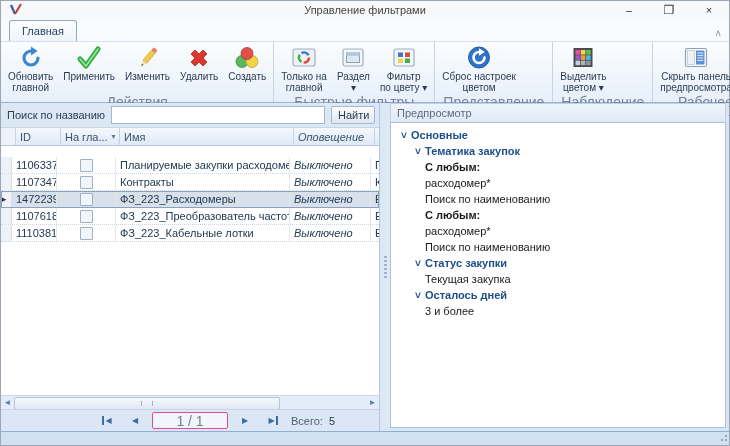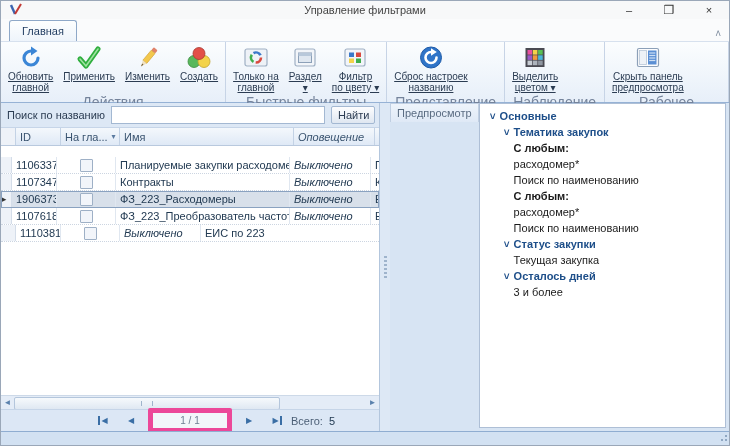--- a/index.html
+++ b/index.html
@@ -24,21 +24,21 @@
   .ribbon-collapse{position:absolute;right:8px;bottom:2px;font-size:10px;color:#7c8a9c;}
 
   
   .ribbon{height:60px;background:linear-gradient(#fbfdfe,#e7eff9);border-top:1px solid #d7e1ee;
           border-bottom:1px solid #96b2d5;display:flex;flex:0 0 auto;}
   .rgroup{display:flex;flex-direction:column;border-right:1px solid #c7d4e6;padding:1px 2px 0 2px;}
   .rgroup-buttons{flex:1;display:flex;align-items:stretch;}
   .rgroup-label{font-size:14px;color:#74839b;text-align:center;padding:1px 6px 2px 6px;}
   .rbtn{display:flex;flex-direction:column;align-items:center;padding:2px 5px 0 5px;border-radius:2px;cursor:default;}
   .rbtn .icon{height:26px;display:flex;align-items:center;justify-content:center;}
-  .btn-line{font-size:10px;color:#2b3c52;line-height:11px;min-height:11px;text-align:right;white-space:nowrap;text-decoration:underline;}
+  .btn-line{font-size:10px;color:#2b3c52;line-height:11px;min-height:11px;text-align:right;white-space:nowrap;}
 
   
   .main{flex:1;display:flex;background:#d7e4f3;overflow:hidden;}
   .left-panel{width:378px;flex:0 0 auto;display:flex;flex-direction:column;background:#ffffff;
               border-right:1px solid #b3c6dd;}
   
   .search-row{height:24px;background:#dde8f5;display:flex;align-items:center;padding:0 4px;flex:0 0 auto;
               border-bottom:1px solid #c6d5e8;}
   .search-label{font-size:11px;color:#2b3c52;margin:0 6px 0 2px;white-space:nowrap;}
   .search-input{flex:1;height:16px;border:1px solid #a3b8d2;background:#fff;font-size:11px;padding:0 3px;
@@ -77,31 +77,31 @@
   .hs-grip{width:10px;height:5px;border-left:1px solid #9fb4cc;border-right:1px solid #9fb4cc;
            background:transparent;}
 
   
   .pager{height:21px;background:#dce7f5;border-top:1px solid #c6d5e8;display:flex;align-items:center;
          justify-content:center;gap:6px;font-size:11px;flex:0 0 auto;position:relative;}
   .pg-btn{width:20px;height:15px;display:flex;align-items:center;justify-content:center;
           font-size:8px;color:#3a6ea5;border:1px solid transparent;border-radius:2px;}
   .pg-bar-l{border-left:2px solid #3a6ea5;padding-left:1px;}
   .pg-bar-r{border-right:2px solid #3a6ea5;padding-right:1px;}
-  .pg-box{width:74px;height:15px;background:#f2f6fa;border:5px solid #ec4899;border-radius:2px;
-          display:flex;align-items:center;justify-content:center;font-size:10px;color:#6e7f93;}
+  .pg-box{width:74px;height:15px;background:#f2f6fa;border:1px solid #ec4899;border-radius:2px;
+          display:flex;align-items:center;justify-content:center;font-size:14px;color:#6e7f93;}
   .pg-total{position:absolute;right:44px;color:#4c5f76;}
   .pg-total b{color:#223a52;font-weight:normal;margin-left:6px;}
 
   
   .splitter{width:10px;flex:0 0 auto;background:#dde8f5;display:flex;align-items:center;justify-content:center;}
   .split-grip{width:3px;height:22px;background:repeating-linear-gradient(#9fb4cc 0 2px,transparent 2px 4px);}
 
   
-  .preview{flex:1;display:flex;flex-direction:row;overflow:hidden;padding:0 3px 3px 0;}
+  .preview{flex:1;display:flex;flex-direction:column;overflow:hidden;padding:0 3px 3px 0;}
   .pv-header{height:18px;background:linear-gradient(#eef4fb,#dfe9f6);border:1px solid #c0cfe2;border-bottom:none;
              font-size:11px;color:#5a6c82;display:flex;align-items:center;padding:0 6px;flex:0 0 auto;}
   .pv-body{flex:1;background:#fff;border:1px solid #aebfd6;overflow:hidden;padding:4px 0 0 2px;}
   .tree-item{height:16px;display:flex;align-items:center;font-size:11px;white-space:nowrap;}
   .tv{color:#1d4e89;font-weight:bold;}
   .tb{color:#1a1a1a;font-weight:bold;}
   .tn{color:#1a1a1a;}
   .chev{width:14px;text-align:center;font-weight:bold;color:#1d4e89;font-size:10px;flex:0 0 auto;}
   .ind0{padding-left:4px;} .ind1{padding-left:18px;} .ind2{padding-left:32px;}
 
@@ -169,20 +169,29 @@
                 <polygon points="12.2,21 13.8,21 13,24" fill="#6b5b3a"></polygon>
               </g>
             </svg>
             </span>
           <span class="btn-line">Изменить</span>
           <span class="btn-line"></span>
         </div>
         <div class="rbtn">
           <span class="icon">
             <svg width="26" height="26" viewBox="0 0 26 26">
+              <path d="M5 9l4-4 4 4 4-4 4 4-4 4 4 4-4 4-4-4-4 4-4-4 4-4z" fill="#dc382e" stroke="#a82820" stroke-width="0.8"></path>
+            </svg>
+            </span>
+          <span class="btn-line">Удалить</span>
+          <span class="btn-line"></span>
+        </div>
+        <div class="rbtn">
+          <span class="icon">
+            <svg width="26" height="26" viewBox="0 0 26 26">
               <circle cx="8" cy="16.5" r="6" fill="#58b85c" stroke="#3a8a3e" stroke-width="0.8"></circle>
               <circle cx="18" cy="16.5" r="6" fill="#f3d34a" stroke="#c0a32e" stroke-width="0.8"></circle>
               <circle cx="13" cy="8.5" r="6" fill="#e25048" stroke="#a83830" stroke-width="0.8"></circle>
             </svg>
             </span>
           <span class="btn-line">Создать</span>
           <span class="btn-line"></span>
         </div>
       </div>
       <div class="rgroup-label">Действия</div>
@@ -234,21 +243,21 @@
       <div class="rgroup-buttons">
         <div class="rbtn">
           <span class="icon">
             <svg width="26" height="26" viewBox="0 0 26 26">
               <circle cx="13" cy="12.5" r="10.5" fill="#2f74c8" stroke="#1d5aa8" stroke-width="1"></circle>
               <path d="M18.5 12.5a5.5 5.5 0 1 1-5.5-5.5" fill="none" stroke="#fff" stroke-width="2.6" stroke-linecap="round"></path>
               <polygon points="13,3.2 13,10.8 18.8,7" fill="#fff"></polygon>
             </svg>
             </span>
           <span class="btn-line">Сброс настроек</span>
-          <span class="btn-line">названию</span>
+          <span class="btn-line">цветом</span>
         </div>
       </div>
       <div class="rgroup-label">Представление</div>
     </div>
 
     <div class="rgroup">
       <div class="rgroup-buttons">
         <div class="rbtn">
           <span class="icon">
             <svg width="26" height="26" viewBox="0 0 26 26">
@@ -334,21 +343,21 @@
             <div class="g-cell c-id">1107347</div>
             <div class="g-cell c-main">
                 <span class="chk"></span>
               </div>
             <div class="g-cell c-name">Контракты</div>
             <div class="g-cell c-alert">Выключено</div>
             <div class="g-cell c-sect">Контракты</div>
           </div>
           <div class="g-row selected">
             <div class="g-cell c-ind">►</div>
-            <div class="g-cell c-id">1906373</div>
+            <div class="g-cell c-id">1472239</div>
             <div class="g-cell c-main">
                 <span class="chk"></span>
               </div>
             <div class="g-cell c-name">ФЗ_223_Расходомеры</div>
             <div class="g-cell c-alert">Выключено</div>
             <div class="g-cell c-sect">ЕИС по 223</div>
           </div>
           <div class="g-row">
             <div class="g-cell c-ind"></div>
             <div class="g-cell c-id">1107618</div>
@@ -358,20 +367,21 @@
             <div class="g-cell c-name">ФЗ_223_Преобразователь частоты</div>
             <div class="g-cell c-alert">Выключено</div>
             <div class="g-cell c-sect">ЕИС по 223</div>
           </div>
           <div class="g-row">
             <div class="g-cell c-ind"></div>
             <div class="g-cell c-id">1110381</div>
             <div class="g-cell c-main">
                 <span class="chk"></span>
               </div>
+            <div class="g-cell c-name">ФЗ_223_Кабельные лотки</div>
             <div class="g-cell c-alert">Выключено</div>
             <div class="g-cell c-sect">ЕИС по 223</div>
           </div>
         </div>
         <div class="g-filler"></div>
       </div>
 
       <div class="hscroll">
         <span class="hs-arrow">◄</span>
         <div class="hs-track">

